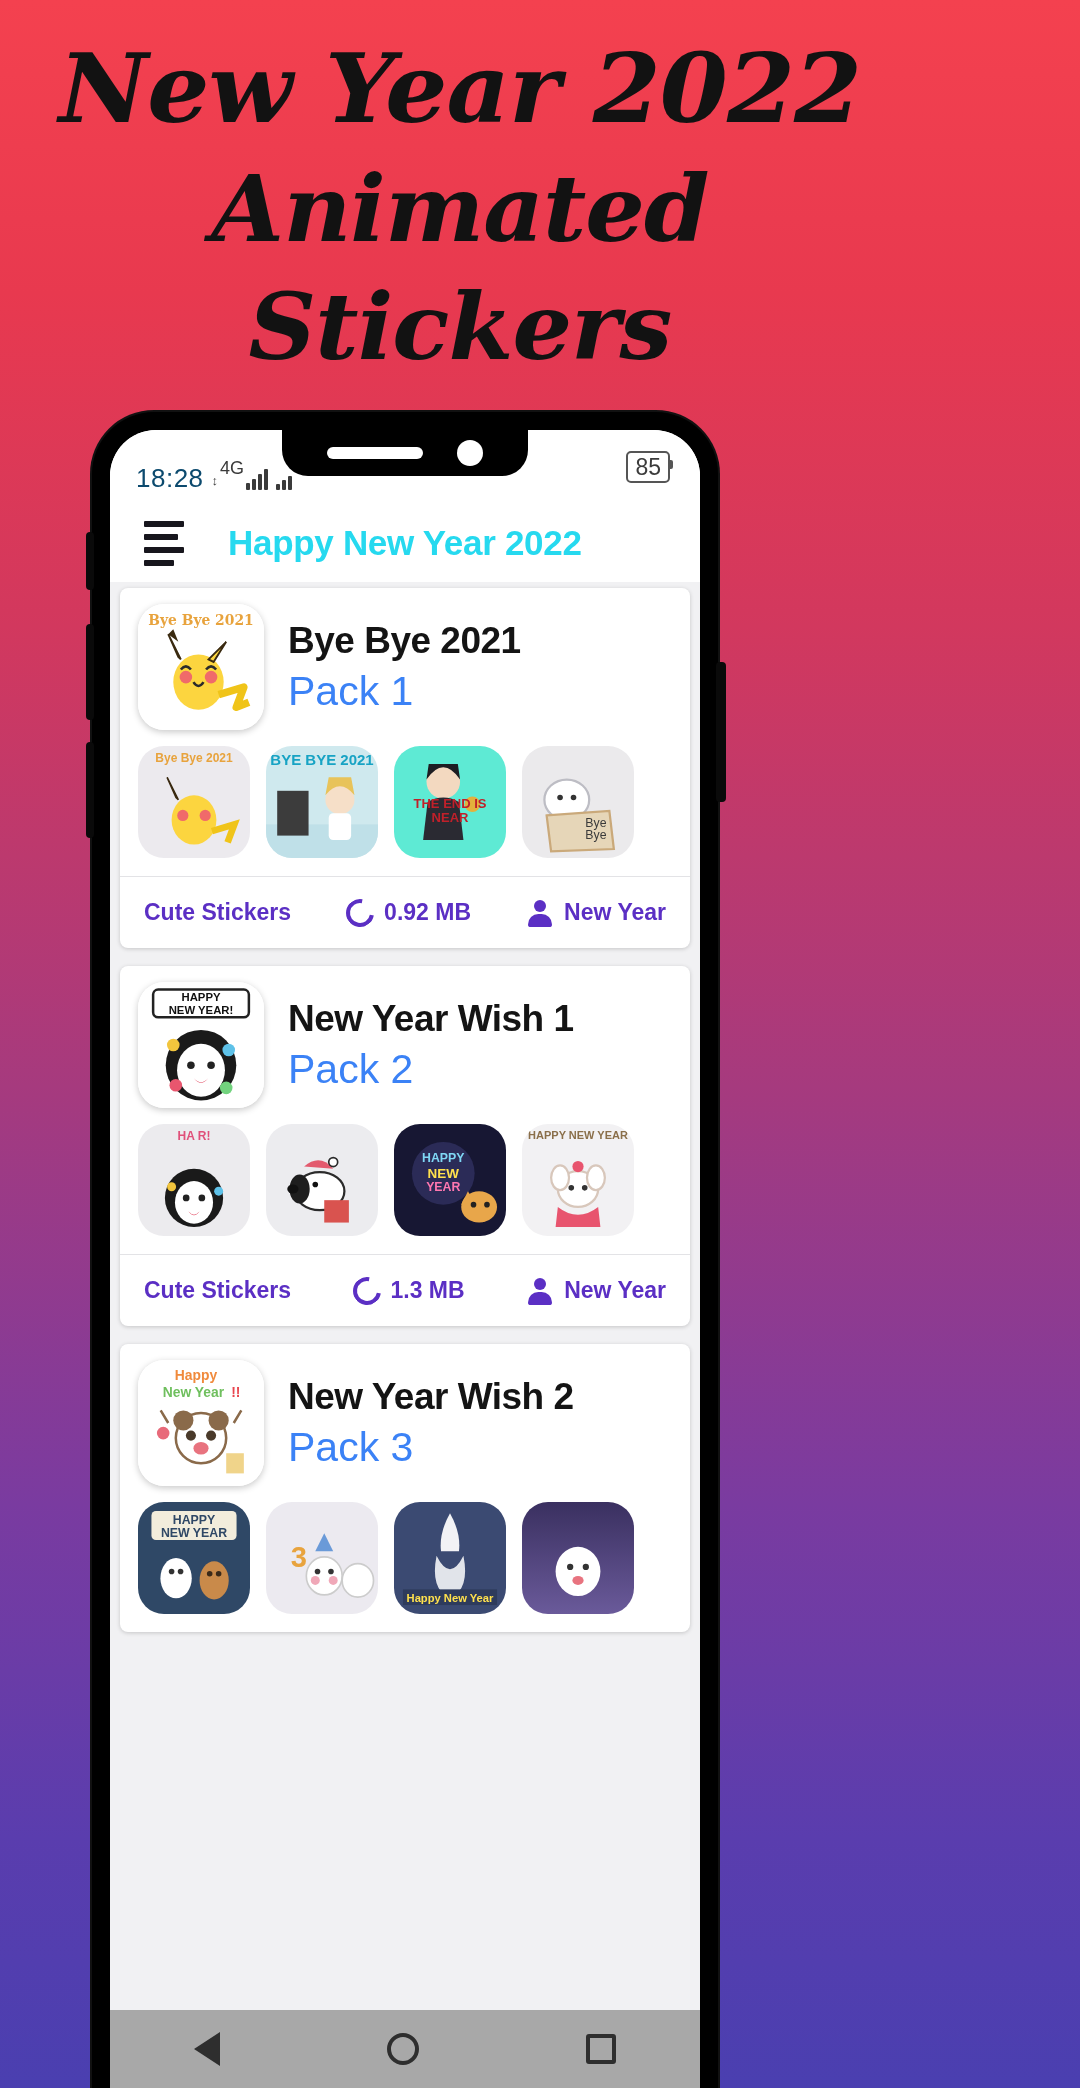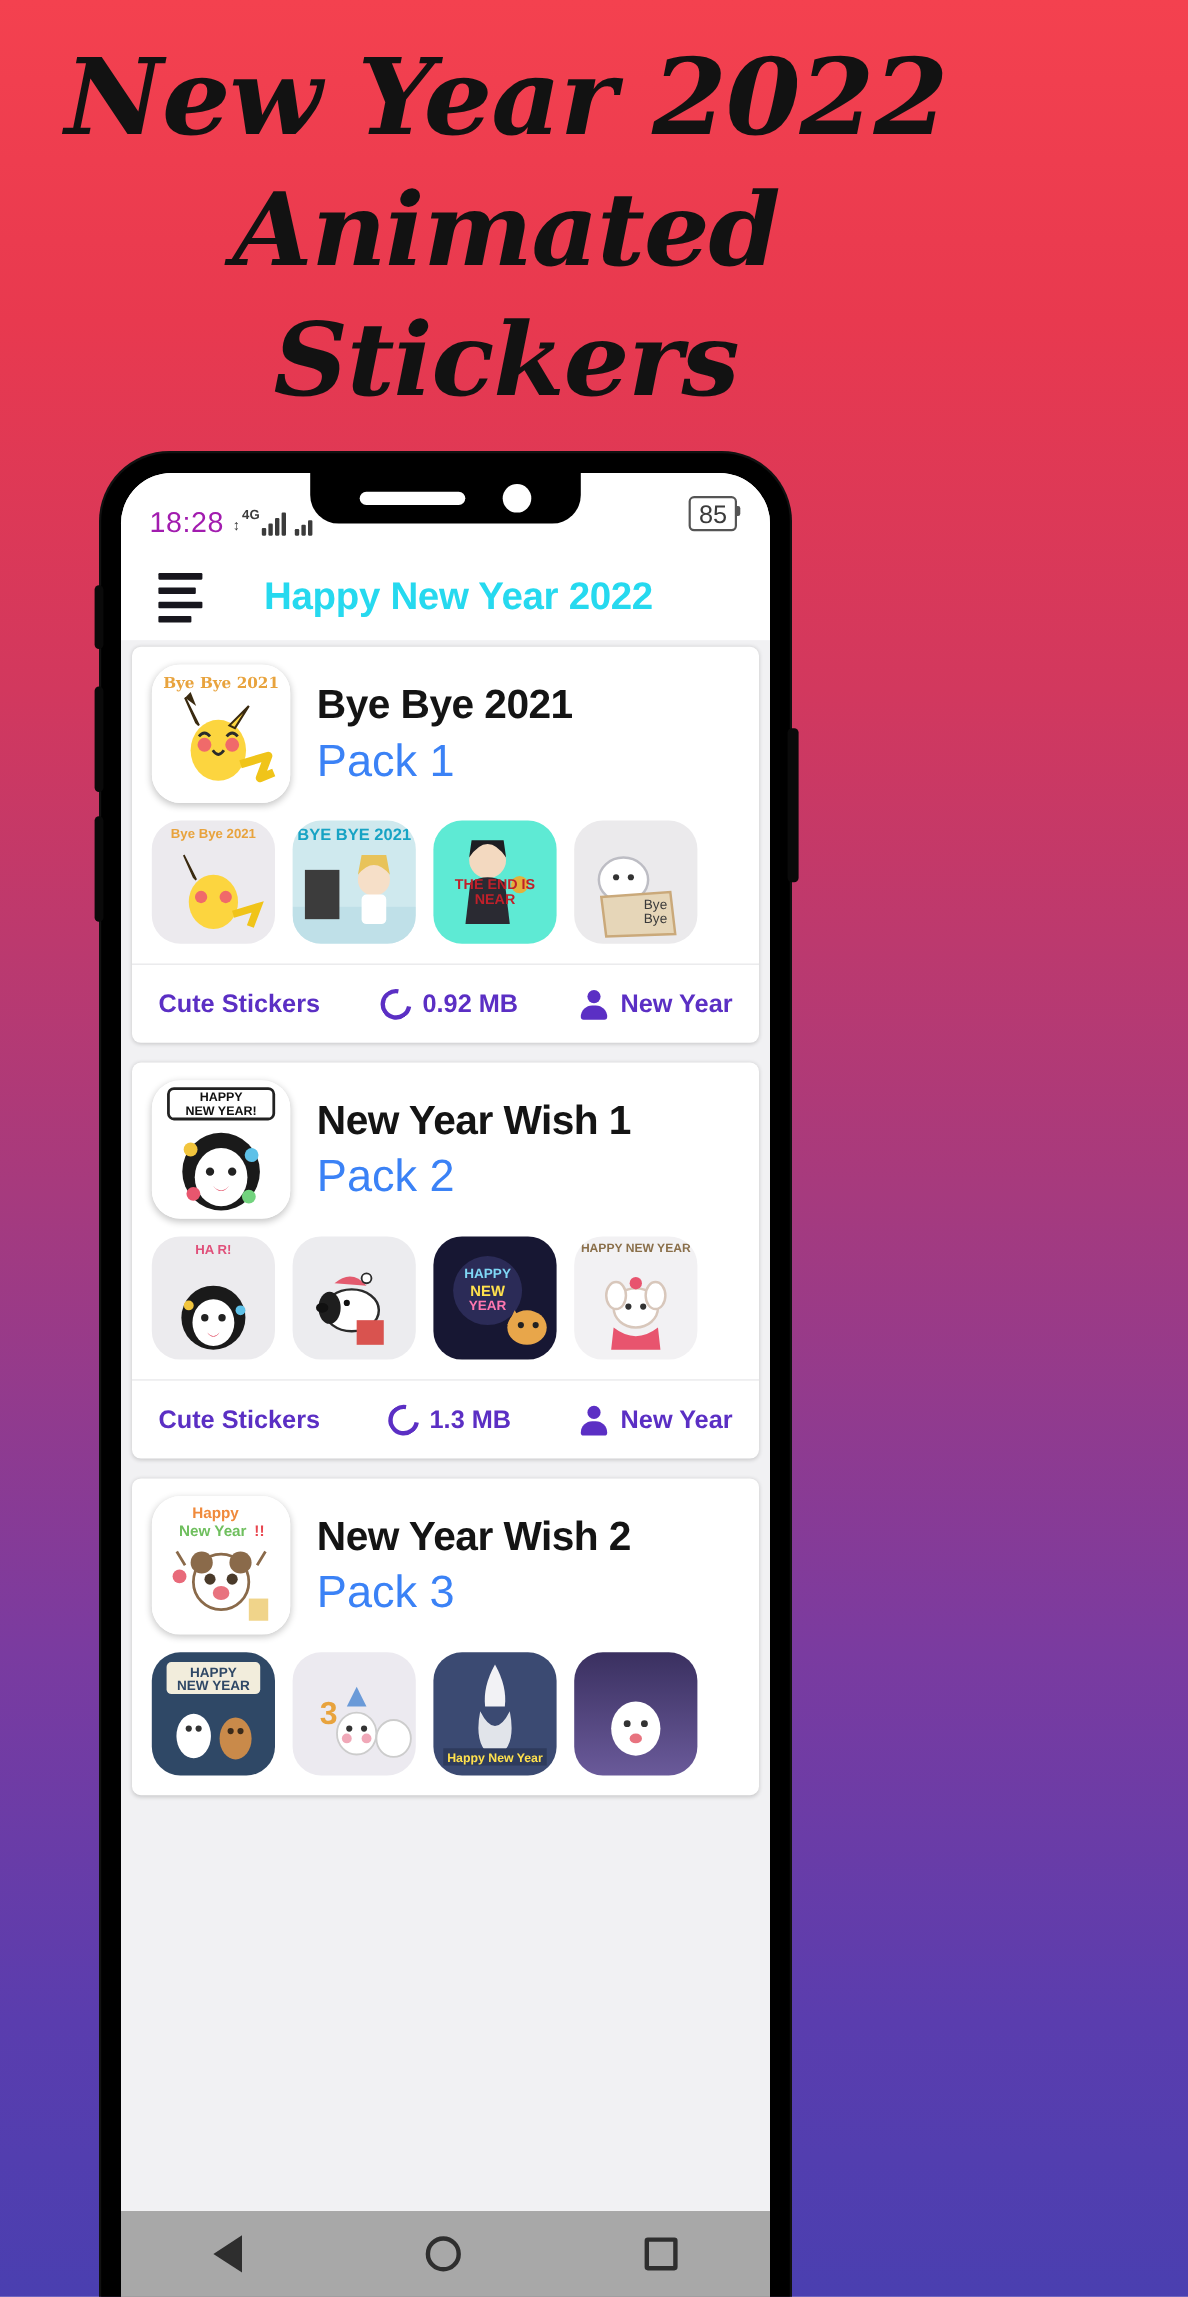--- a/index.html
+++ b/index.html
@@ -41,24 +41,24 @@
     overflow:hidden;
   }
 
   
   .statusbar {
     position:relative; height:74px; background:#ffffff;
     display:flex; align-items:center; justify-content:space-between;
     padding:0 30px 0 26px;
   }
   .sb-left { display:flex; align-items:flex-end; gap:8px; }
-  .sb-time { font-size:26px; color:#a21caf; letter-spacing:.5px; line-height:1; }
+  .sb-time { font-size:26px; color:#0c4a6e; letter-spacing:.5px; line-height:1; }
   .sb-4g-wrap { display:flex; align-items:flex-end; gap:2px; padding-bottom:1px; }
   .sb-updown { font-size:13px; color:#3b3b3b; line-height:1; padding-bottom:3px; }
-  .sb-4g { font-size:12px; font-weight:bold; color:#3b3b3b; line-height:1; padding-bottom:13px;margin-top:16px; }
+  .sb-4g { font-size:18px; font-weight:normal; color:#3b3b3b; line-height:1; padding-bottom:13px;margin-top:16px; }
   .bars { display:flex; align-items:flex-end; gap:2px; height:22px; }
   .bars i { display:block; width:4px; background:#3b3b3b; border-radius:1px; }
   .bars i:nth-child(1){height:7px;} .bars i:nth-child(2){height:11px;}
   .bars i:nth-child(3){height:16px;} .bars i:nth-child(4){height:21px;}
   .bars2 { display:flex; align-items:flex-end; gap:2px; height:22px; margin-left:6px; }
   .bars2 i { display:block; width:4px; background:#3b3b3b; border-radius:1px; }
   .bars2 i:nth-child(1){height:6px;} .bars2 i:nth-child(2){height:10px;}
   .bars2 i:nth-child(3){height:14px;}
   .sb-batt {
     border:2px solid #555; border-radius:5px; padding:1px 7px;
@@ -74,21 +74,21 @@
     width:246px; height:46px; background:#000;
     border-radius:0 0 26px 26px; z-index:5;
     display:flex; align-items:center; justify-content:center; gap:34px;
   }
   .speaker { width:96px; height:12px; background:#fff; border-radius:6px; }
   .cam { width:26px; height:26px; background:#fff; border-radius:50%; }
 
   
   .appbar {
     height:78px; background:#fff; display:flex; align-items:center;
-    padding-left:34px; gap:56px;
+    padding-left:34px; gap:44px;
   }
   .hamburger { width:40px; display:flex; flex-direction:column; gap:7px; cursor:pointer; }
   .hamburger span { display:block; height:6px; background:#17161d; border-radius:1px; }
   .hamburger span:nth-child(1){ width:40px; }
   .hamburger span:nth-child(2){ width:34px; }
   .hamburger span:nth-child(3){ width:40px; }
   .hamburger span:nth-child(4){ width:30px; }
   .appbar-title { font-size:35px; font-weight:bold; color:#26d9ef; letter-spacing:-.3px; }
 
   

